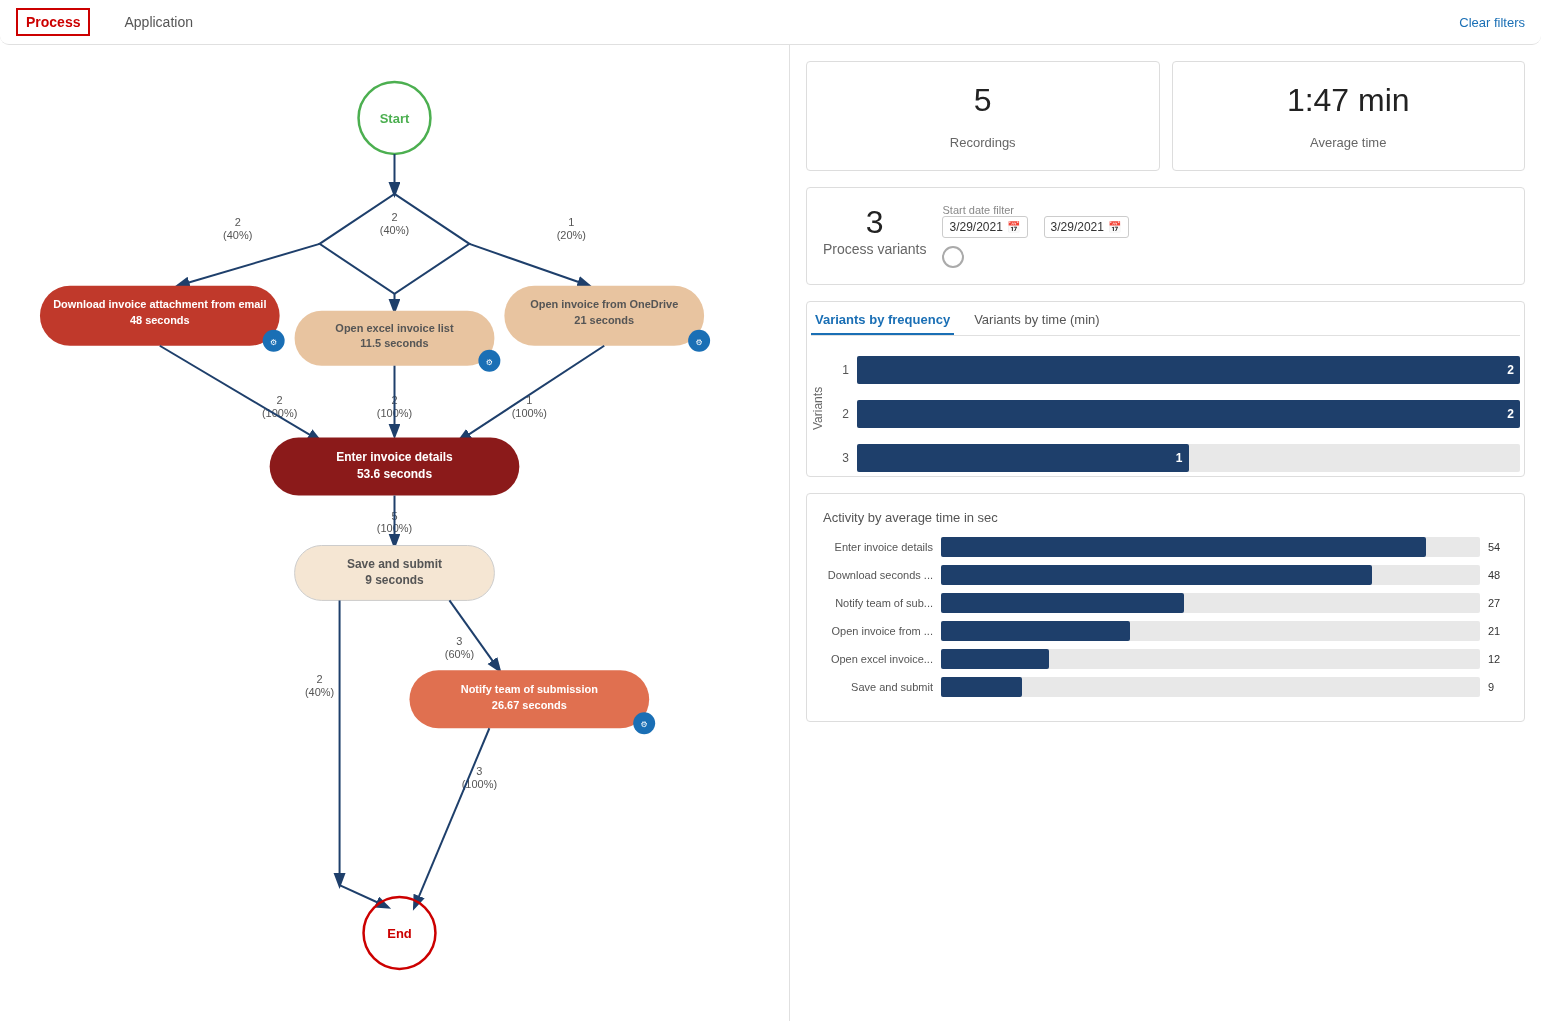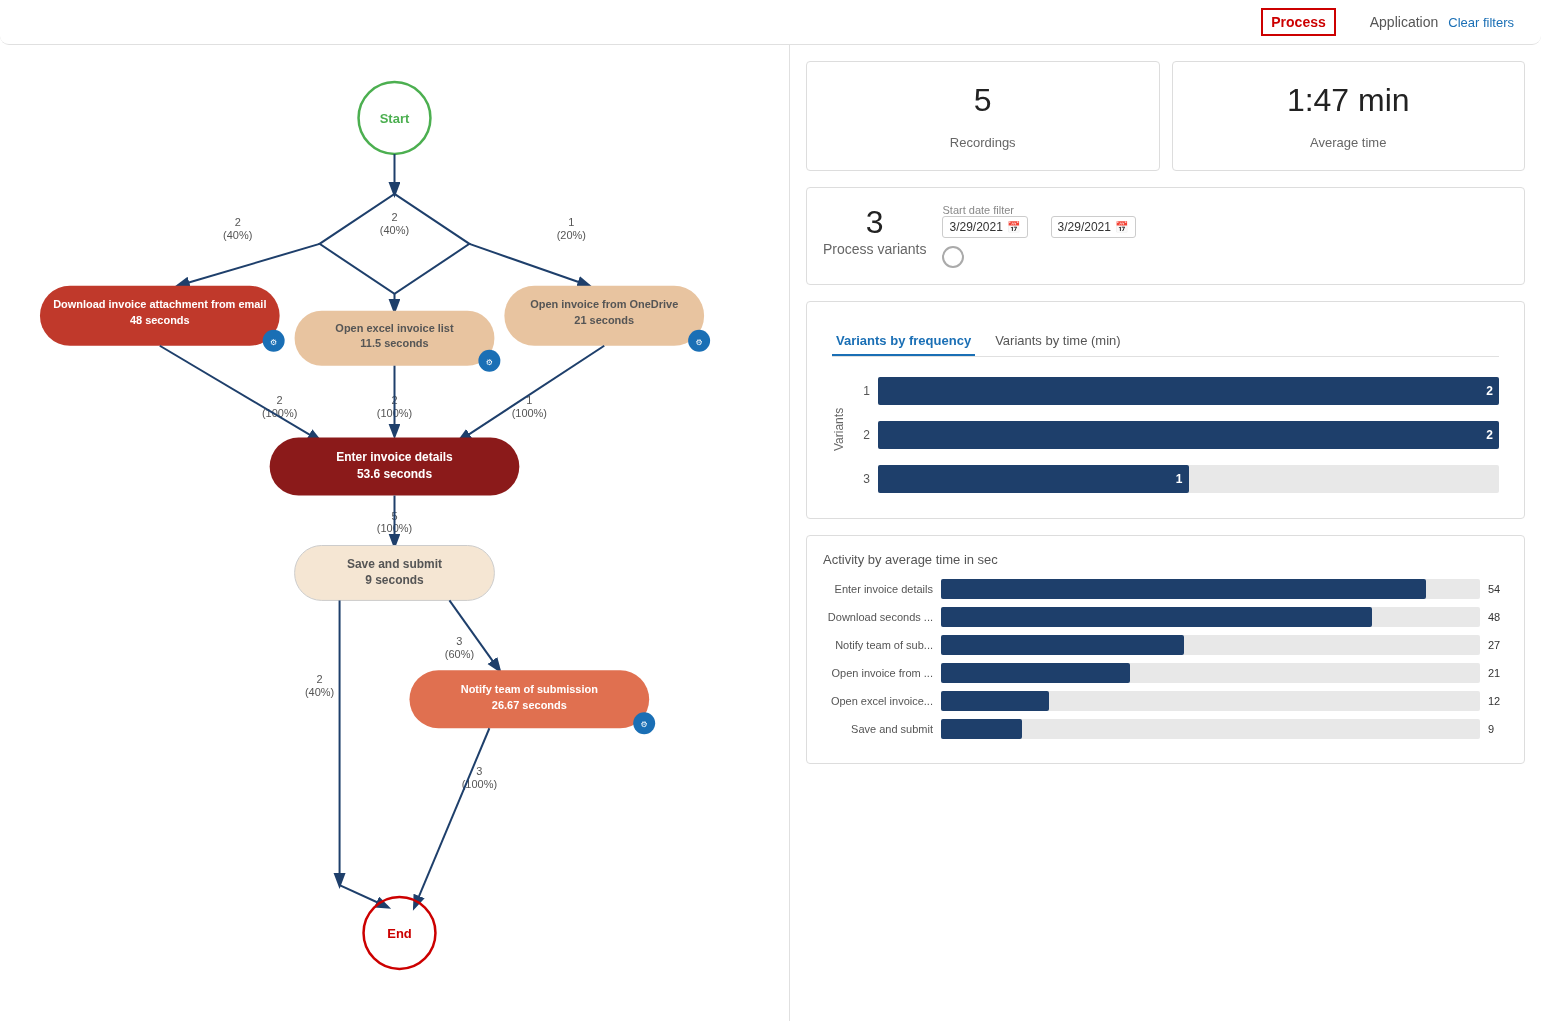--- a/index.html
+++ b/index.html
@@ -1,23 +1,23 @@
 <!DOCTYPE html>
 <html><head>
   <meta charset="utf-8">
   <style>
     * { box-sizing: border-box; margin: 0; padding: 0; }
     body { font-family: 'Segoe UI', Arial, sans-serif; background: #fff; color: #333; font-size: 13px; }
 
     .top-nav {
       display: flex;
       align-items: center;
-      padding: 8px 27px;
+      padding: 8px 16px;
       border-bottom: 1px solid #e0e0e0;
-      justify-content: flex-end;
+      justify-content: space-between;
       border-radius: 9px;
     }
     .nav-tabs { display: flex; gap: 24px; }
     .nav-tab {
       padding: 4px 8px;
       cursor: pointer;
       color: #555;
       font-size: 14px;
       border: 2px solid transparent;
     }
@@ -103,21 +103,21 @@
     .date-filter-block {
       flex: 1;
     }
     .date-filter-label {
       font-size: 11px;
       color: #888;
     }
     .date-inputs {
       display: flex;
       align-items: center;
-      gap: 23px;
+      gap: 16px;
       margin-bottom: 8px;
     }
     .date-input {
       border: 1px solid #ccc;
       border-radius: 3px;
       padding: 3px 6px;
       font-size: 12px;
       color: #333;
       display: flex;
       align-items: center;
@@ -149,21 +149,21 @@
     .chart-tab.active {
       color: #1a6fb5;
       border-bottom: 2px solid #1a6fb5;
       font-weight: 600;
     }
 
     
     .variants-chart-card {
       border: 1px solid #ddd;
       border-radius: 4px;
-      padding: 25px;
+      padding: 4px;
       margin-bottom: 16px;
     }
     .bar-chart-variants {
       display: flex;
       flex-direction: column;
       gap: 16px;
       margin-top: 8px;
     }
     .bar-row {
       display: flex;

